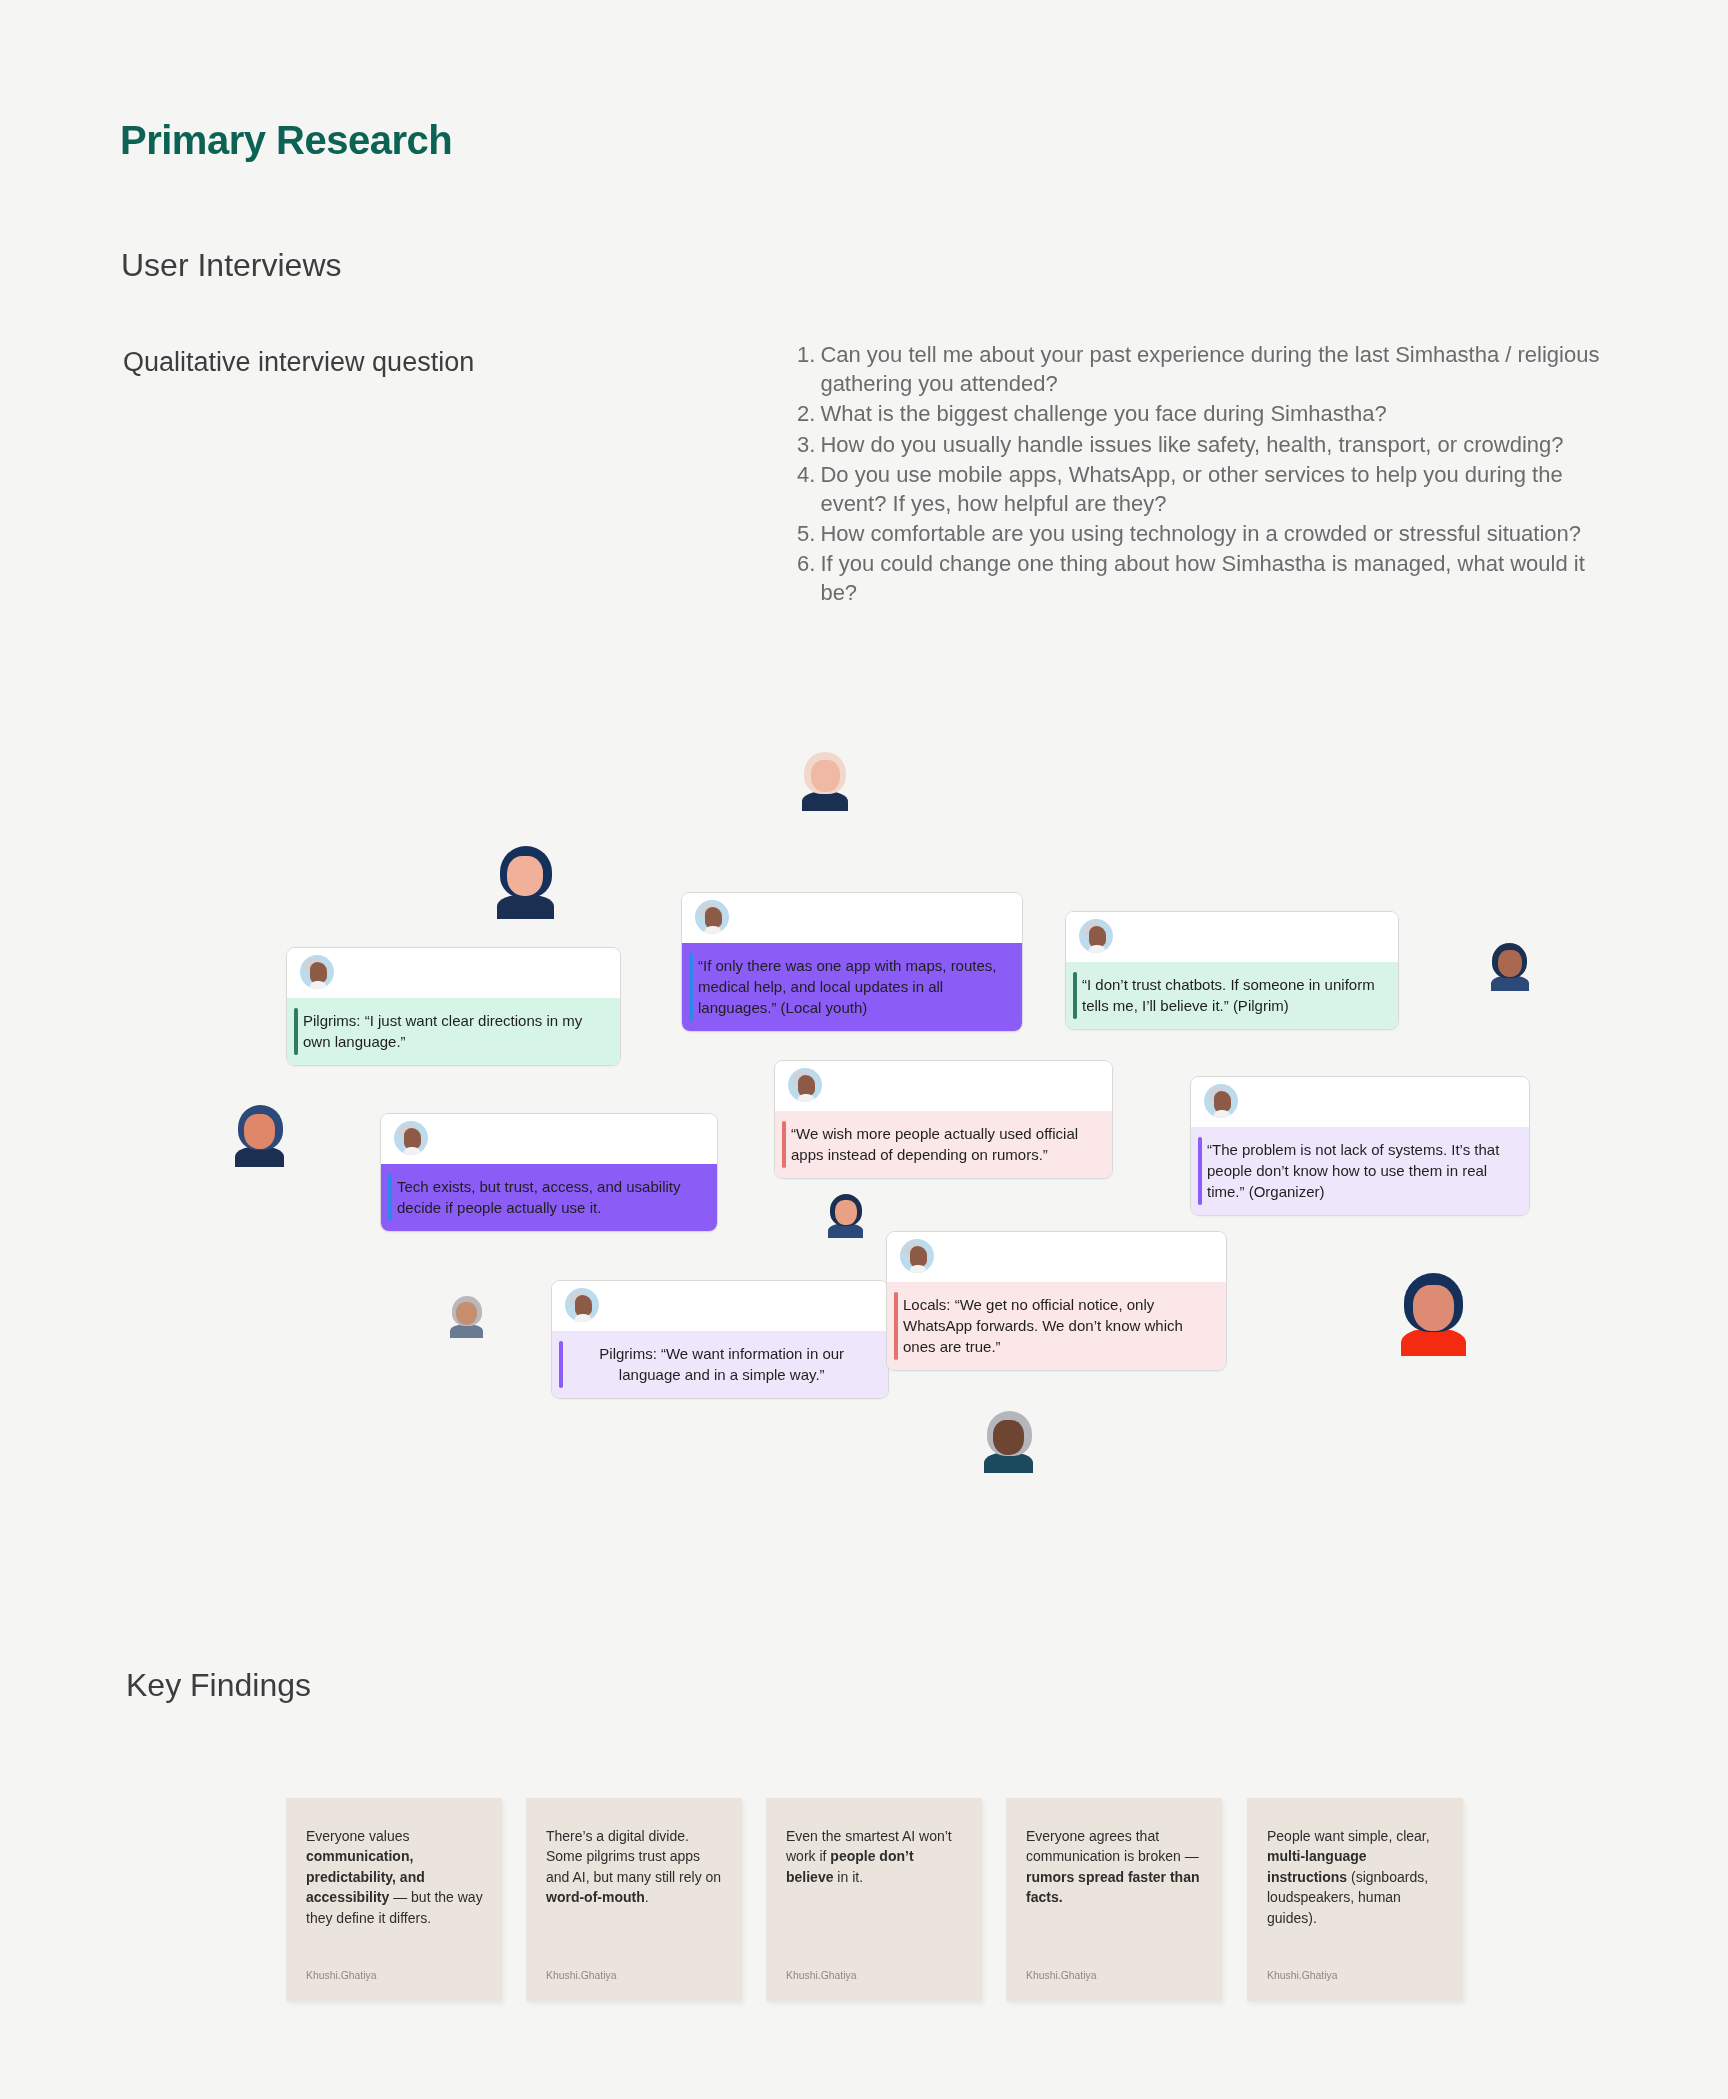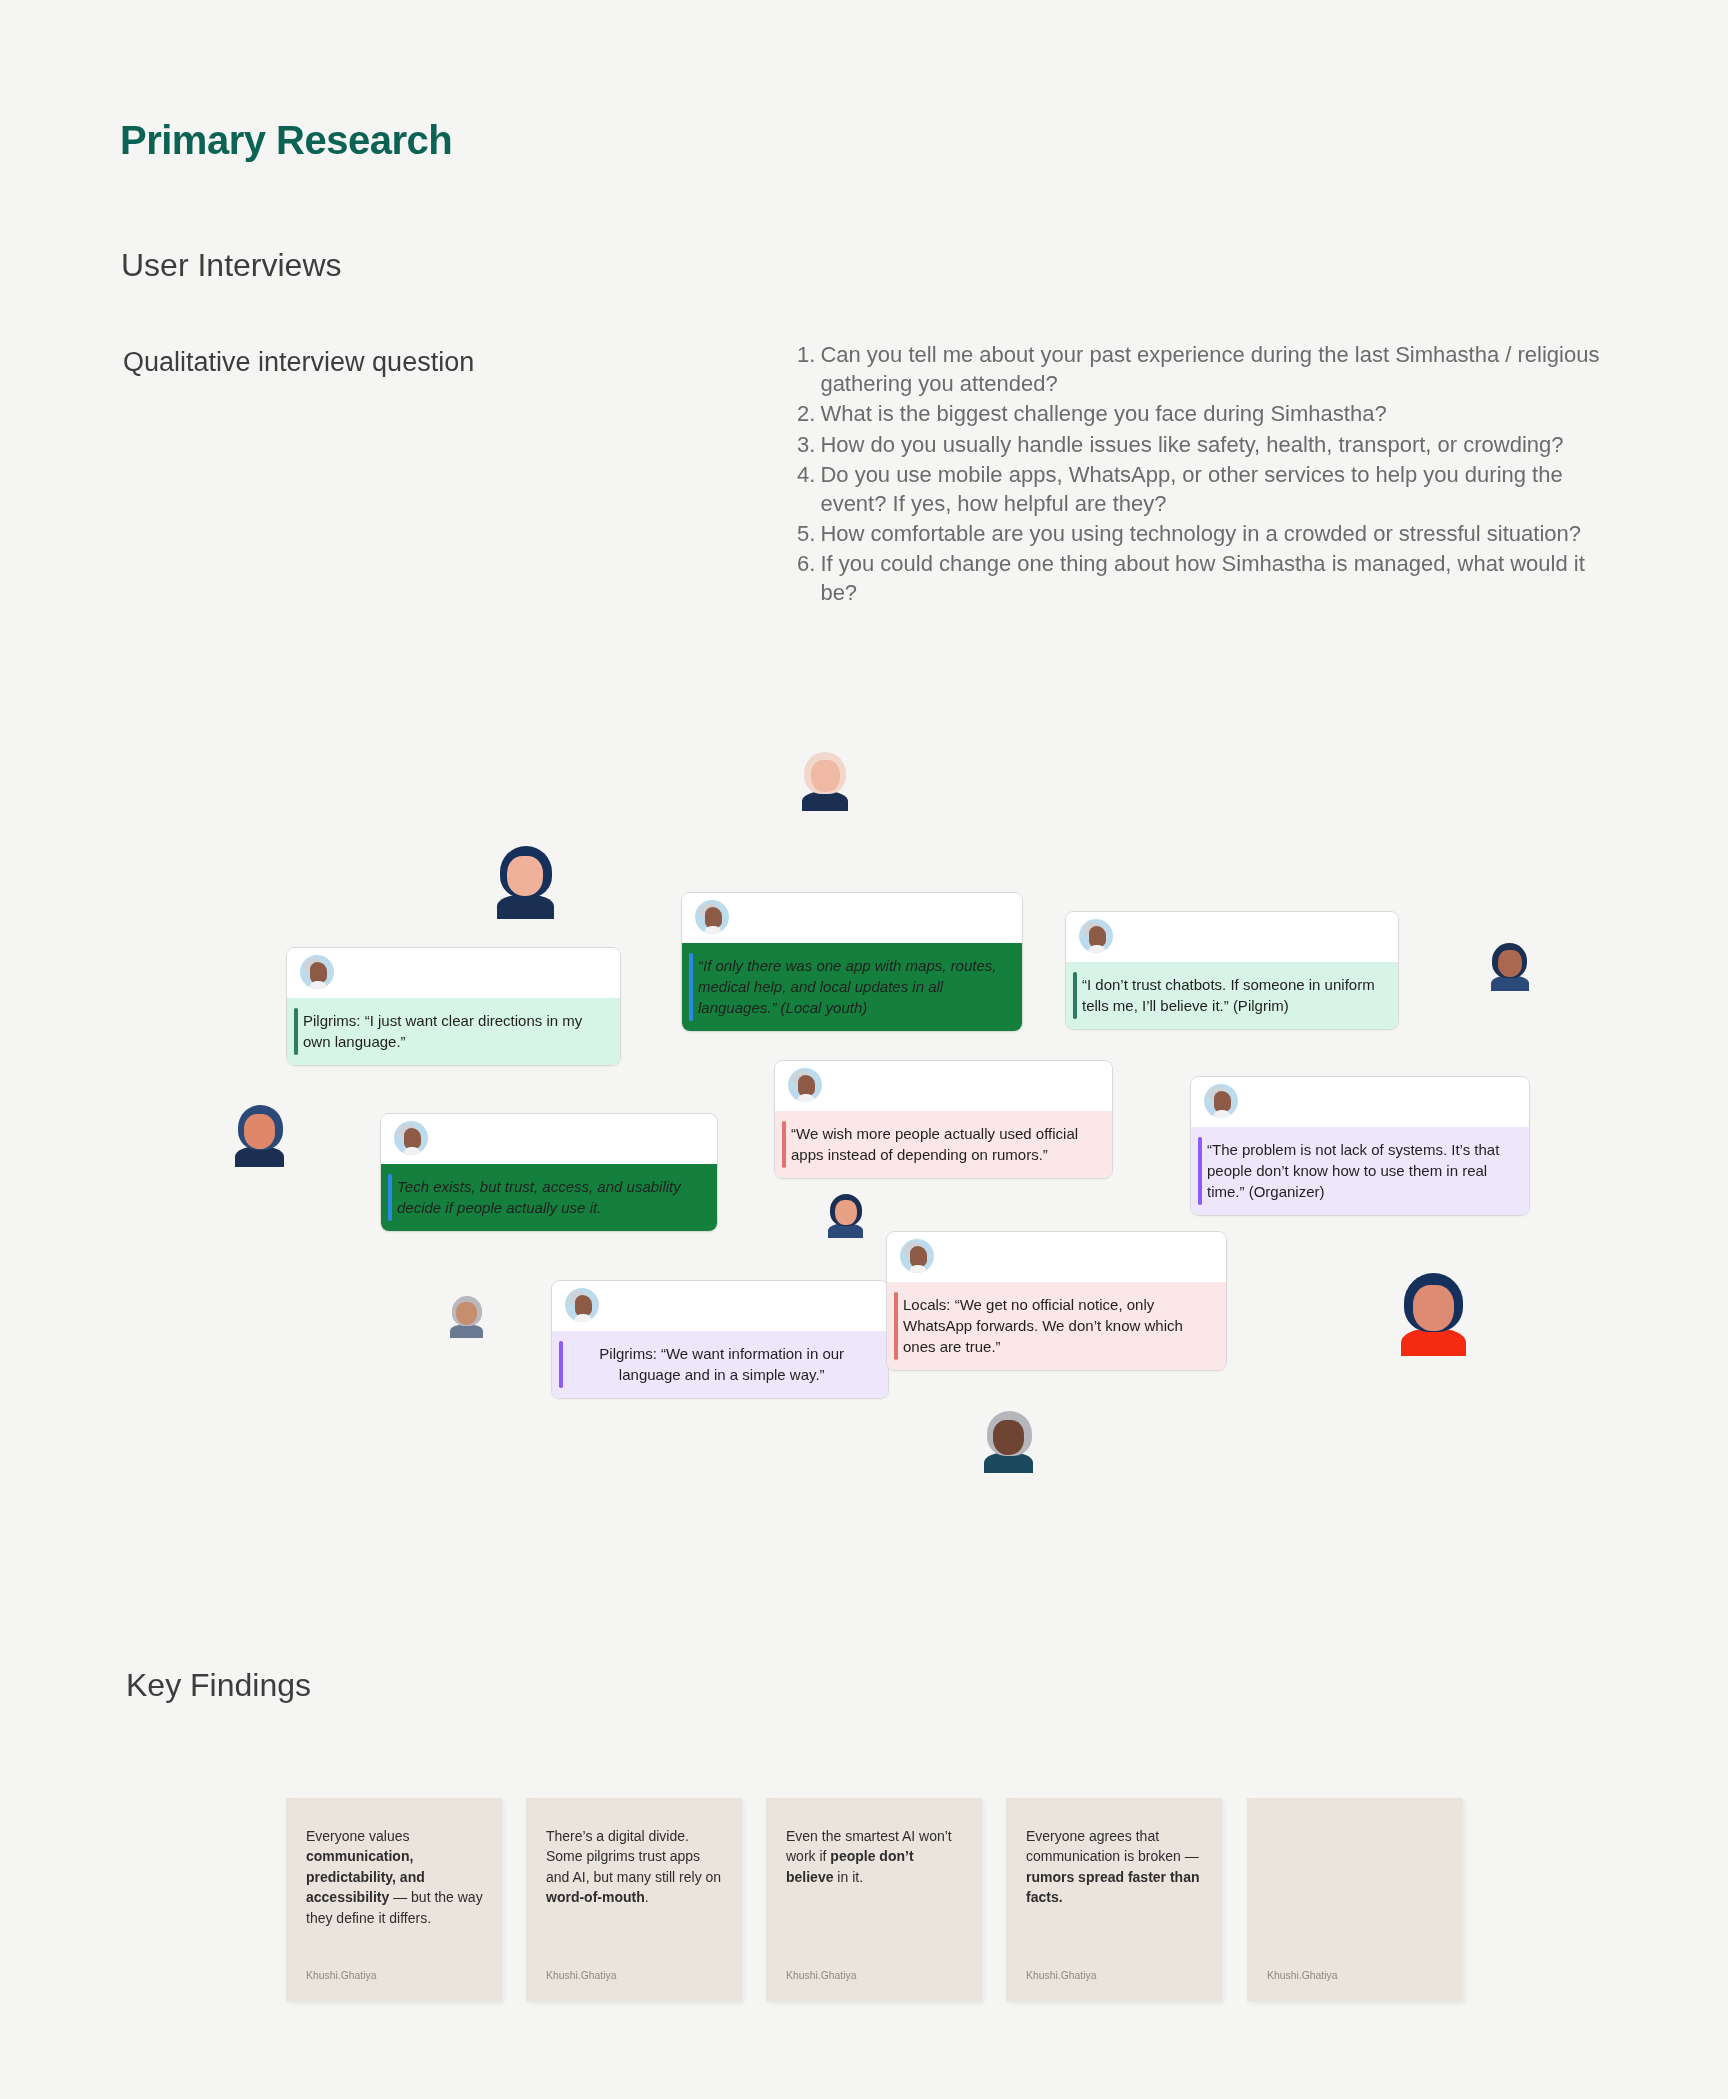--- a/index.html
+++ b/index.html
@@ -57,21 +57,21 @@
     position: relative;
     font-size: 15px; line-height: 1.42; color: #1f1f1f;
   }
   .qcard .body .bar {
     position: absolute; left: 7.2px; top: 10px; bottom: 10px;
     width: 3.6px; border-radius: 1.8px;
   }
   
   .t-green  .body { background: #d6f5e6; }
   .t-green  .bar  { background: #2e7d63; }
-  .t-blue   .body { background: #15803d; font-style: italic; }
+  .t-blue   .body { background: #8b5cf6; }
   .t-blue   .bar  { background: #2b8ae8; }
   .t-mint   .body { background: #d8f3e7; }
   .t-mint   .bar  { background: #2e7d63; }
   .t-pink   .body { background: #fbe6e8; }
   .t-pink   .bar  { background: #e2736f; }
   .t-purple .body { background: #eee7fb; }
   .t-purple .bar  { background: #8b5cf6; }
 
   
   .av-sm {
@@ -305,18 +305,19 @@
       </div>
       <div class="kf-card" style="left: 766px; top: 1798px;">
         <div class="txt"><span>Even the smartest AI won’t work if </span><b>people don’t believe</b><span> in it.</span></div>
         <div class="author">Khushi.Ghatiya</div>
       </div>
       <div class="kf-card" style="left: 1006px; top: 1798px;">
         <div class="txt"><span>Everyone agrees that communication is broken — </span><b>rumors spread faster than facts.</b></div>
         <div class="author">Khushi.Ghatiya</div>
       </div>
       <div class="kf-card" style="left: 1247px; top: 1798px;">
+        <div class="txt"><span>People want simple, clear, </span><b>multi-language instructions</b><span> (signboards, loudspeakers, human guides).</span></div>
         <div class="author">Khushi.Ghatiya</div>
       </div>
     </div>
 
 </div>
 
 
 </body></html>

